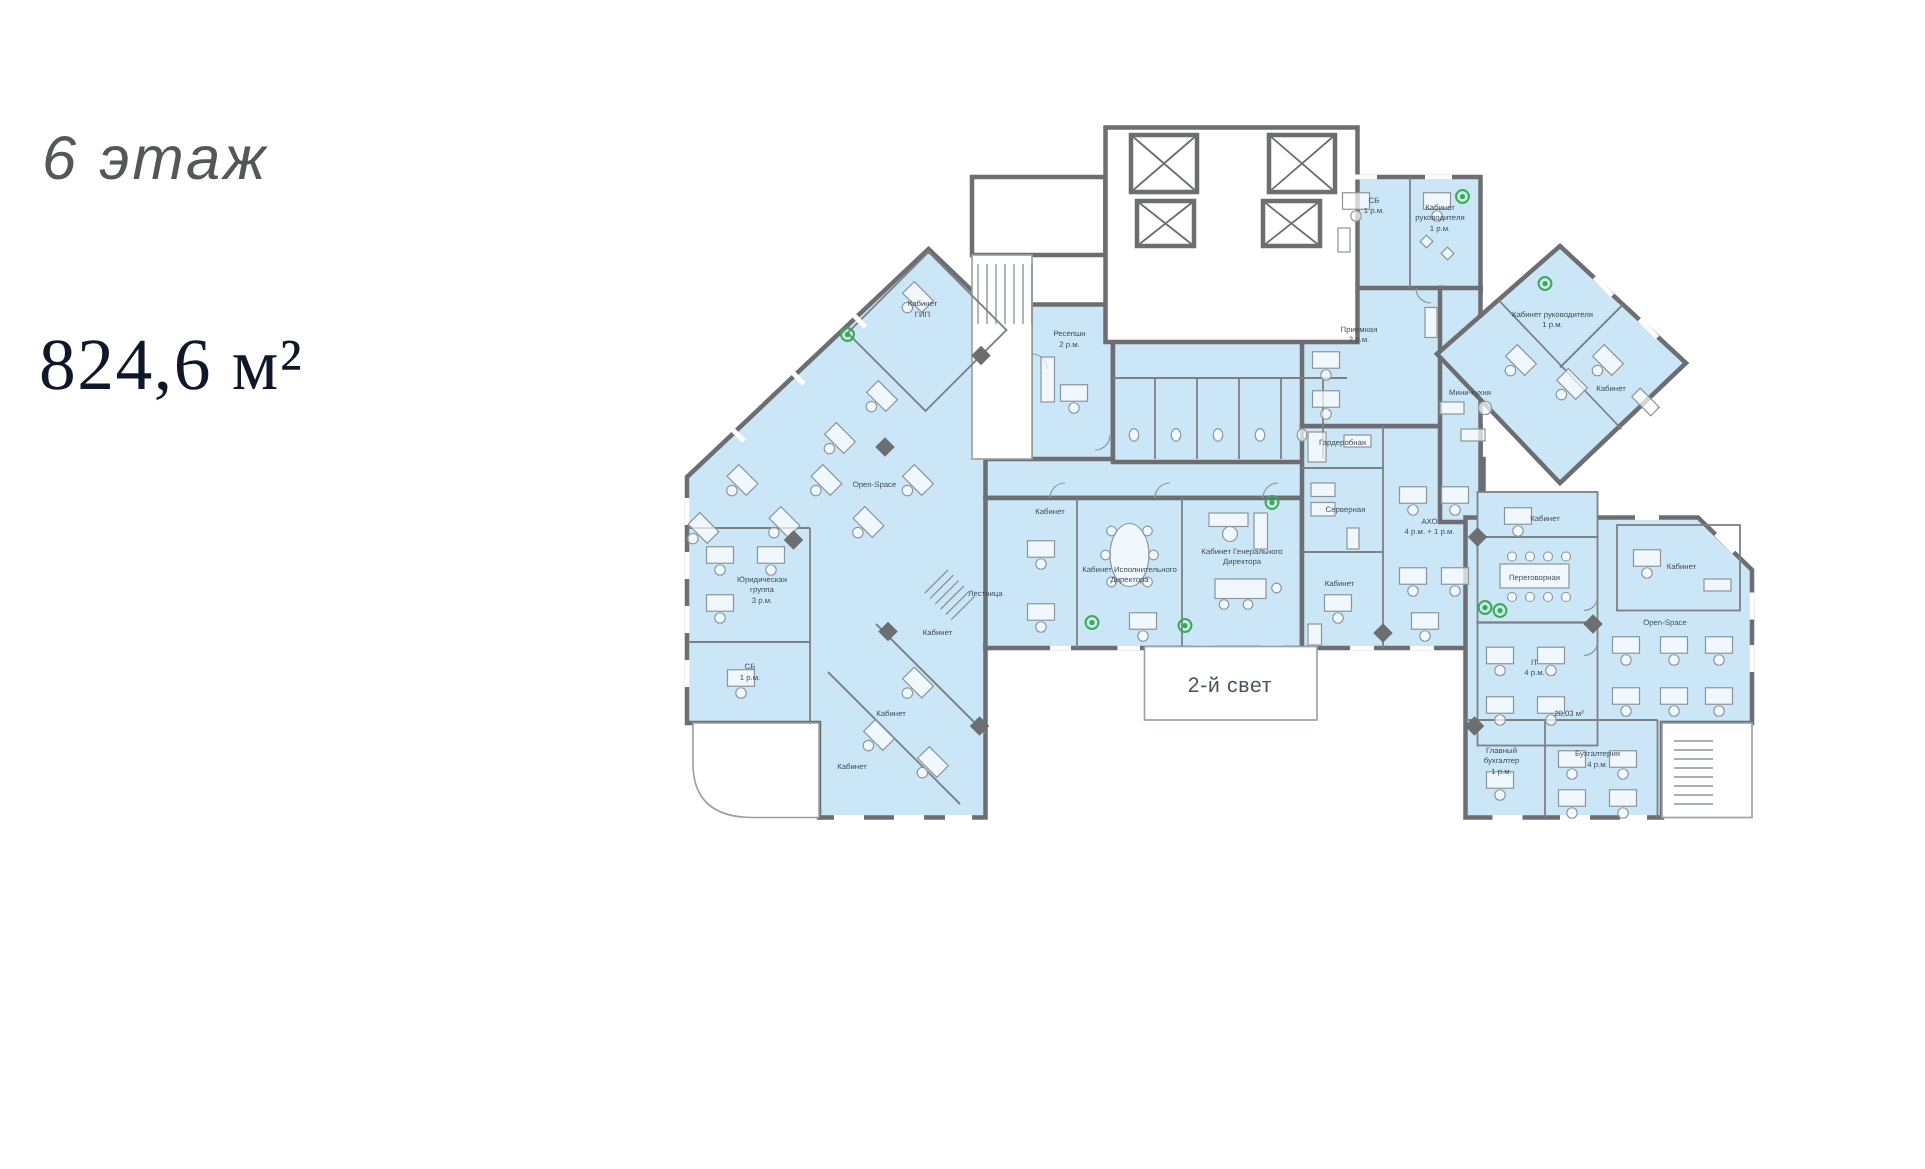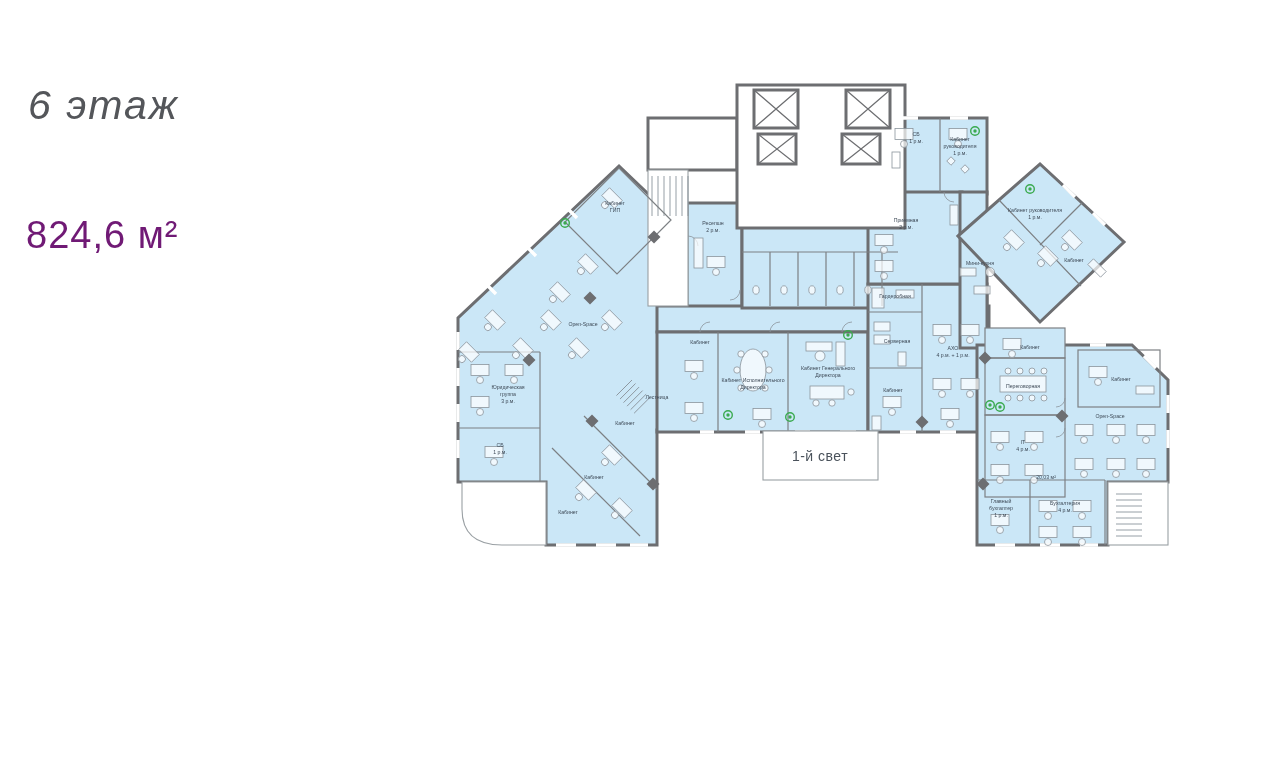--- a/index.html
+++ b/index.html
@@ -1,22 +1,22 @@
 <!DOCTYPE html>
 <html><head>
 <meta charset="utf-8">
 <style>
   html,body{margin:0;padding:0;background:#ffffff;}
   body{width:1283px;height:779px;position:relative;overflow:hidden;
        font-family:"Liberation Sans",sans-serif;}
   .stage{position:absolute;inset:0;}
   .floor-title{position:absolute;left:28px;top:82px;font-size:41px;
        color:#54565a;letter-spacing:2px;font-weight:400;font-style:italic;}
-  .floor-area{position:absolute;left:26px;top:214px;font-size:38px;
-       color:#701a75;letter-spacing:1px;font-weight:400;}
+  .floor-area{position:absolute;left:26px;top:214px;font-size:49px;
+       color:#0f172a;letter-spacing:1px;font-weight:400;font-family:Liberation Serif, serif;}
   svg.plan{position:absolute;left:0;top:0;width:1283px;height:779px;}
   .room{fill:#cbe7f7;stroke:#6d6e71;stroke-width:3;stroke-linejoin:miter;}
   .roomthin{fill:#cbe7f7;stroke:#7d8084;stroke-width:1.2;}
   .wall{stroke:#7d8084;stroke-width:1.2;fill:none;}
   .white{fill:#ffffff;stroke:#6d6e71;stroke-width:3;}
   .whitethin{fill:#ffffff;stroke:#9aa0a4;stroke-width:1.1;}
   .xline{stroke:#6d6e71;stroke-width:1.2;fill:none;}
   .furn{fill:#ffffff;fill-opacity:.7;stroke:#8b949c;stroke-width:.8;}
   .plant{fill:none;stroke:#3aaa4f;stroke-width:1.4;}
   .pfill{fill:#3aaa4f;stroke:none;}
@@ -311,14 +311,14 @@
       <div class="rlabel" style="left: 1023px; top: 446px;">IT
 4 р.м.</div>
       <div class="rlabel" style="left: 1046px; top: 477px;">20,03 м²</div>
       <div class="rlabel" style="left: 1001px; top: 508px;">Главный
 бухгалтер
 1 р.м.</div>
       <div class="rlabel" style="left: 1065px; top: 507px;">Бухгалтерия
 4 р.м.</div>
     </div>
 
-  <div class="lightwell-label">1-й свет</div>
+  <div class="lightwell-label">2-й свет</div>
 </div>
 
 </body></html>

